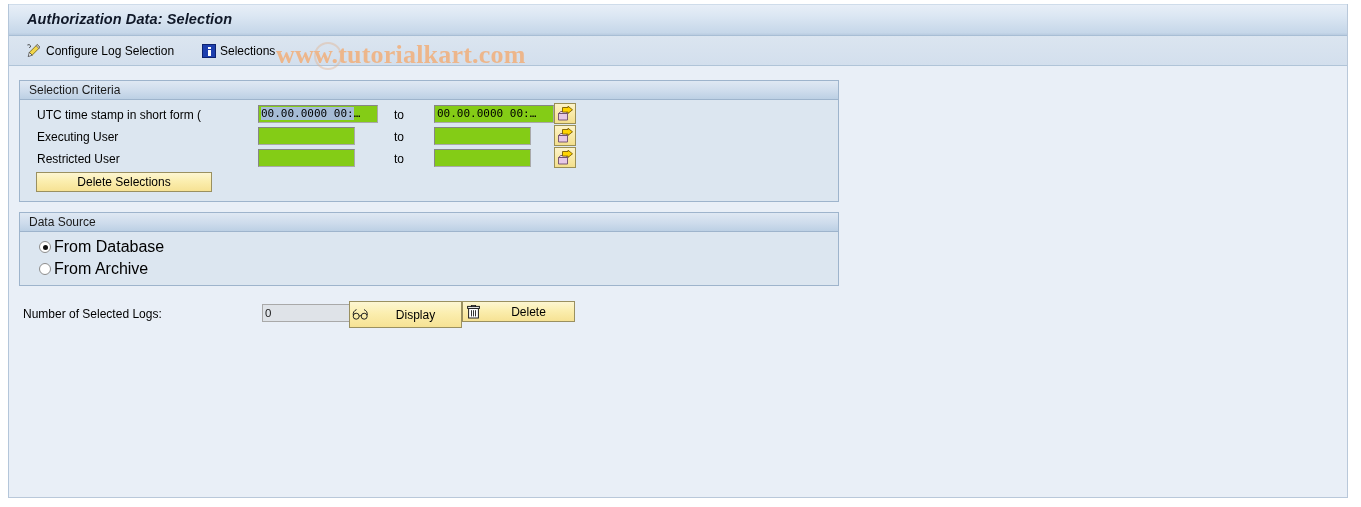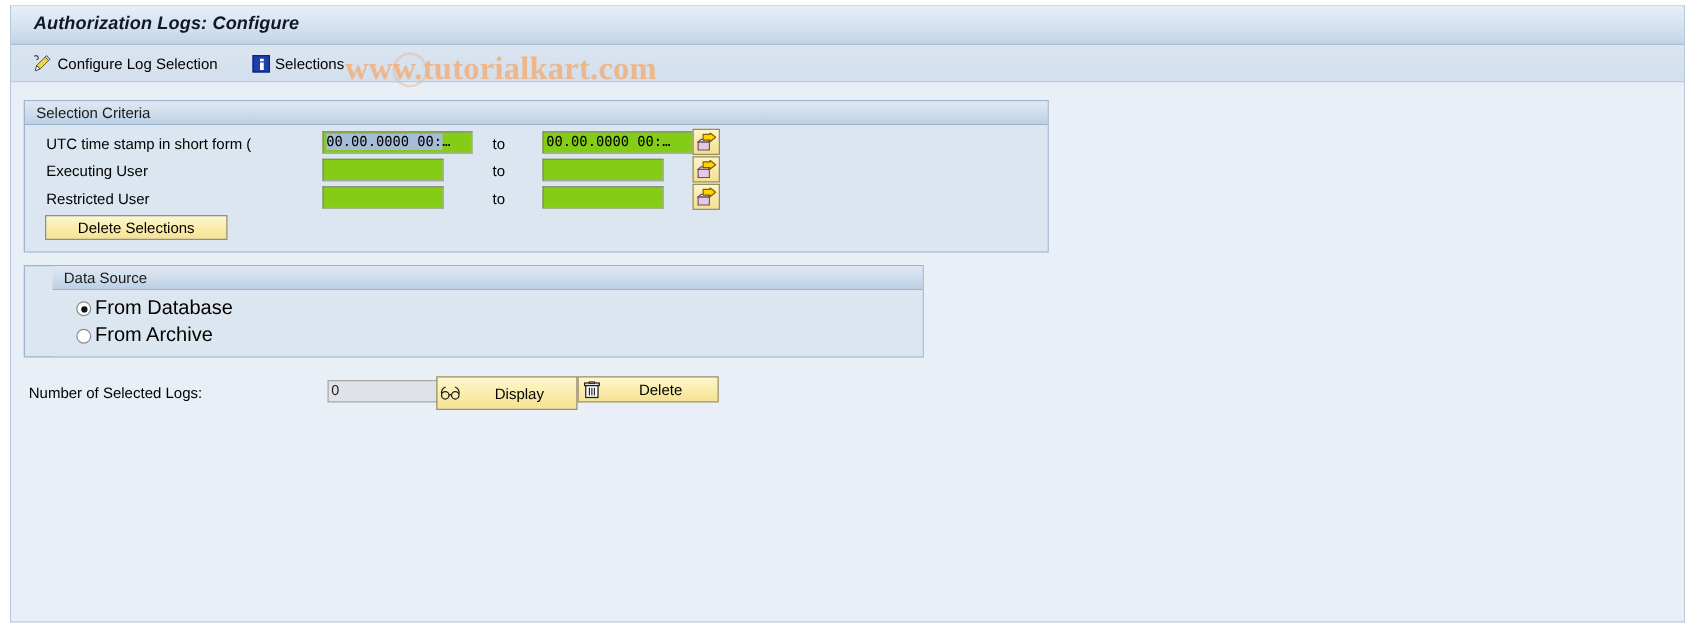--- a/index.html
+++ b/index.html
@@ -290,21 +290,21 @@
     white-space: nowrap;
     line-height: 16px;
   }
 </style>
 </head>
 <body>
 
 <div id="window">
 
   <div id="titlebar">
-    <div class="title-text">Authorization Logs: Configure</div>
+    <div class="title-text">Authorization Data: Selection</div>
   </div>
 
   <div id="apptoolbar">
 
     <div class="tb-item" style="left:14px;">
       <span class="ico-pencil">
         <svg width="16" height="16" viewBox="0 0 16 16">
           <path d="M11.2 1.6 L14.0 4.3 L6.1 12.2 L3.3 9.4 Z" fill="#f2d64a" stroke="#6b5a12" stroke-width="0.8"></path>
           <path d="M11.2 1.6 L14.0 4.3 L12.9 5.4 L10.1 2.7 Z" fill="#d9d9d9" stroke="#5c5c5c" stroke-width="0.8"></path>
           <path d="M3.3 9.4 L6.1 12.2 L2.2 13.6 Z" fill="#ffffff" stroke="#444" stroke-width="0.8"></path>
@@ -370,28 +370,28 @@
           <span class="inp-content"></span>
         </div>
         <button class="msel-btn" style="left:534px; top:47px;">
           <svg width="17" height="16" viewBox="0 0 17 16">
             <path d="M1.5 7.5 L1.5 14.0 L10.5 14.0 L10.5 7.5 Z" fill="#e6c8e6" stroke="#6b4a6b" stroke-width="0.9"></path>
             <path d="M1.5 7.5 L3.8 5.5 L9.2 5.5 L10.5 7.5 Z" fill="#f2e0f2" stroke="#6b4a6b" stroke-width="0.9"></path>
             <path d="M5.5 1.5 L11.0 1.5 L11.0 0.2 L15.5 3.8 L11.0 7.4 L11.0 6.1 L5.5 6.1 Z" fill="#ffd400" stroke="#7a5c00" stroke-width="0.9" stroke-linejoin="round"></path>
           </svg>
         </button>
 
-        <button class="sap-btn" style="left:16px; top:72px; width:146px; height:20px;">
+        <button class="sap-btn" style="left:16px; top:72px; width:176px; height:20px;">
           <span class="btn-text">Delete Selections</span>
         </button>
 
       </div>
     </div>
 
-    <div class="groupbox" style="left:10px; top:146px; width:720px; height:74px;padding-left:22px;">
+    <div class="groupbox" style="left:10px; top:146px; width:820px; height:74px;">
       <div class="group-header">Data Source</div>
       <div class="group-body">
 
         <div class="radio-row" style="left:19px; top:6px;">
           <span class="radio-mark checked"></span>
           <span class="radio-label">From Database</span>
         </div>
 
         <div class="radio-row" style="left:19px; top:28px;">
           <span class="radio-mark"></span>

